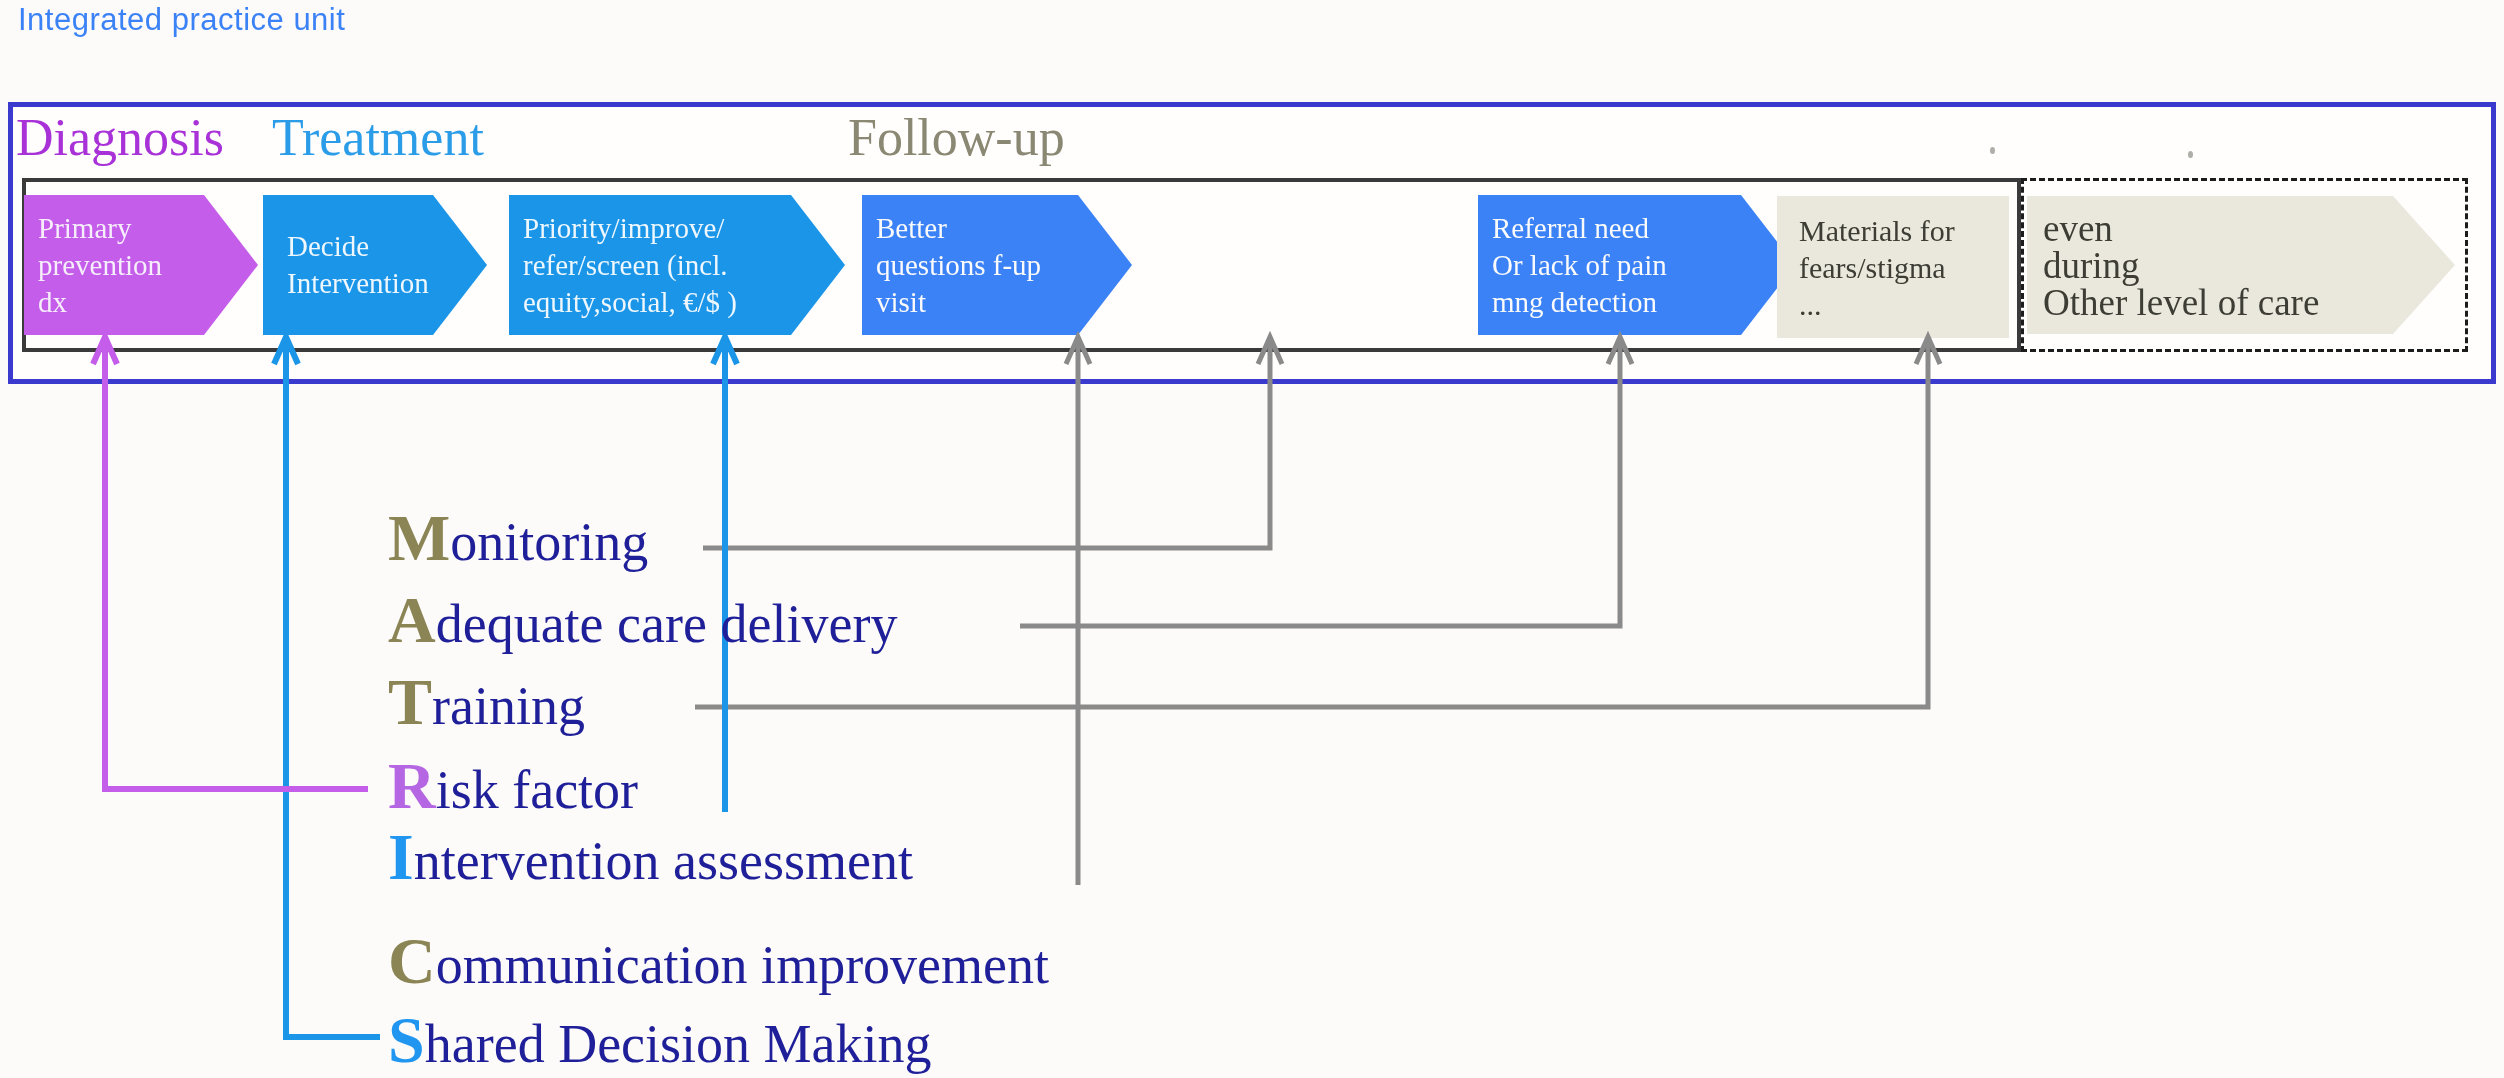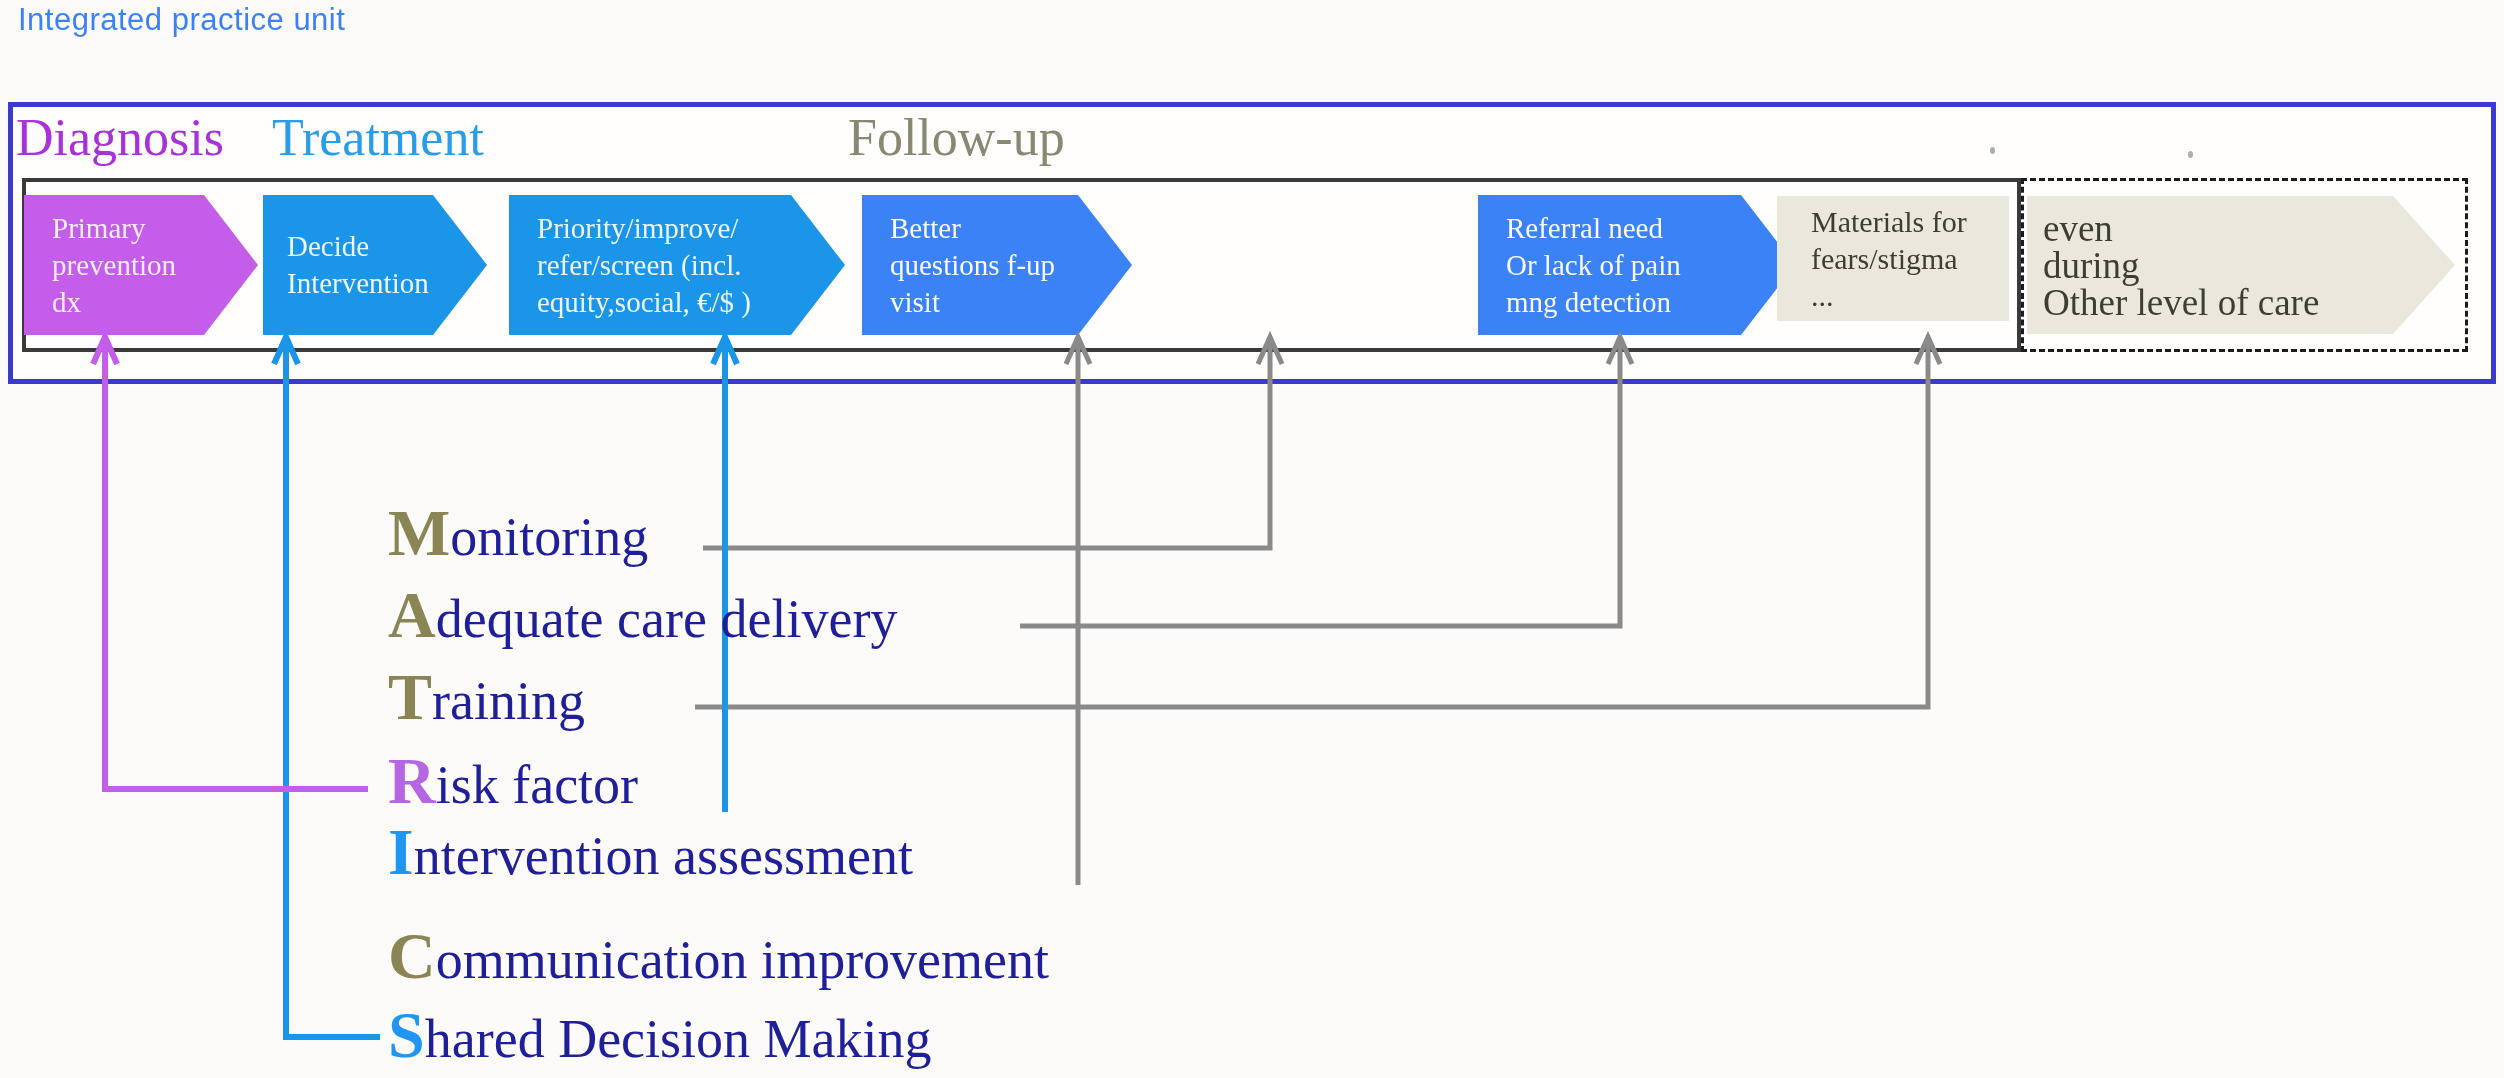--- a/index.html
+++ b/index.html
@@ -28,31 +28,31 @@
   }
   .hdr {
     position:absolute; top:108px; font-size:52px; line-height:60px; white-space:nowrap;
   }
   .h-diagnosis { left:16px;  color:#a832d8; }
   .h-treatment { left:272px; color:#2b9de8; }
   .h-follow    { left:848px; color:#8a8772; }
   .step {
     position:absolute; top:195px; height:140px;
     display:flex; align-items:center;
-    padding-left:28px; font-size:29px; line-height:37px;
+    padding-left:14px; font-size:29px; line-height:37px;
     white-space:pre-line; overflow:visible;
   }
   .chev  { clip-path:polygon(0 0, calc(100% - 54px) 0, 100% 50%, calc(100% - 54px) 100%, 0 100%); }
   .chev-wide { clip-path:polygon(0 0, calc(100% - 62px) 0, 100% 50%, calc(100% - 62px) 100%, 0 100%); }
   .bg-purple { background:#c55deb; color:#f6eefb; }
   .bg-blue   { background:#1b95e8; color:#eef7fd; }
   .bg-gray   { background:#3b82f6; color:#fbfbfb; }
   .bg-light  { background:#eae8dd; color:#3d3d35; }
   .mat-item {
-    position:absolute; left:388px; line-height:56px; white-space:nowrap;
+    position:absolute; left:388px; line-height:66px; white-space:nowrap;
     font-size:54px; color:#1f1f99;
   }
   .ini { font-size:66px; font-weight:bold; }
   .c-olive  { color:#8b8455; }
   .c-purple { color:#b566e2; }
   .c-blue   { color:#2196f0; }
   .overlay { position:absolute; left:0; top:0; pointer-events:none; }
   .stray { position:absolute; width:5px; height:7px; border-radius:50%; background:#9b9b93; opacity:.8; }
 </style>
 </head>
@@ -77,21 +77,21 @@
 Intervention</div>
   <div class="step chev bg-blue" style="left:509px;width:336px;">Priority/improve/
 refer/screen (incl.
 equity,social, €/$ )</div>
   <div class="step chev bg-gray" style="left:862px;width:270px;">Better
 questions f-up
 visit</div>
   <div class="step chev bg-gray" style="left:1478px;width:317px;">Referral need
 Or lack of pain
 mng detection</div>
-  <div class="step bg-light" style="left:1777px;top:196px;width:232px;height:125px;padding-left:34px;font-size:30px;">Materials for
+  <div class="step bg-light" style="left:1777px;top:196px;width:232px;height:142px;padding-left:22px;font-size:30px;">Materials for
 fears/stigma
 ...</div>
   <div class="step chev-wide bg-light" style="left:2027px;top:196px;width:428px;height:138px;padding-left:16px;font-size:37px;">even
 during
 Other level of care</div>
 
   <div class="stray" style="left:1990px;top:147px;"></div>
   <div class="stray" style="left:2188px;top:151px;"></div>
 
   <svg class="overlay" width="2504" height="1078" viewBox="0 0 2504 1078">

